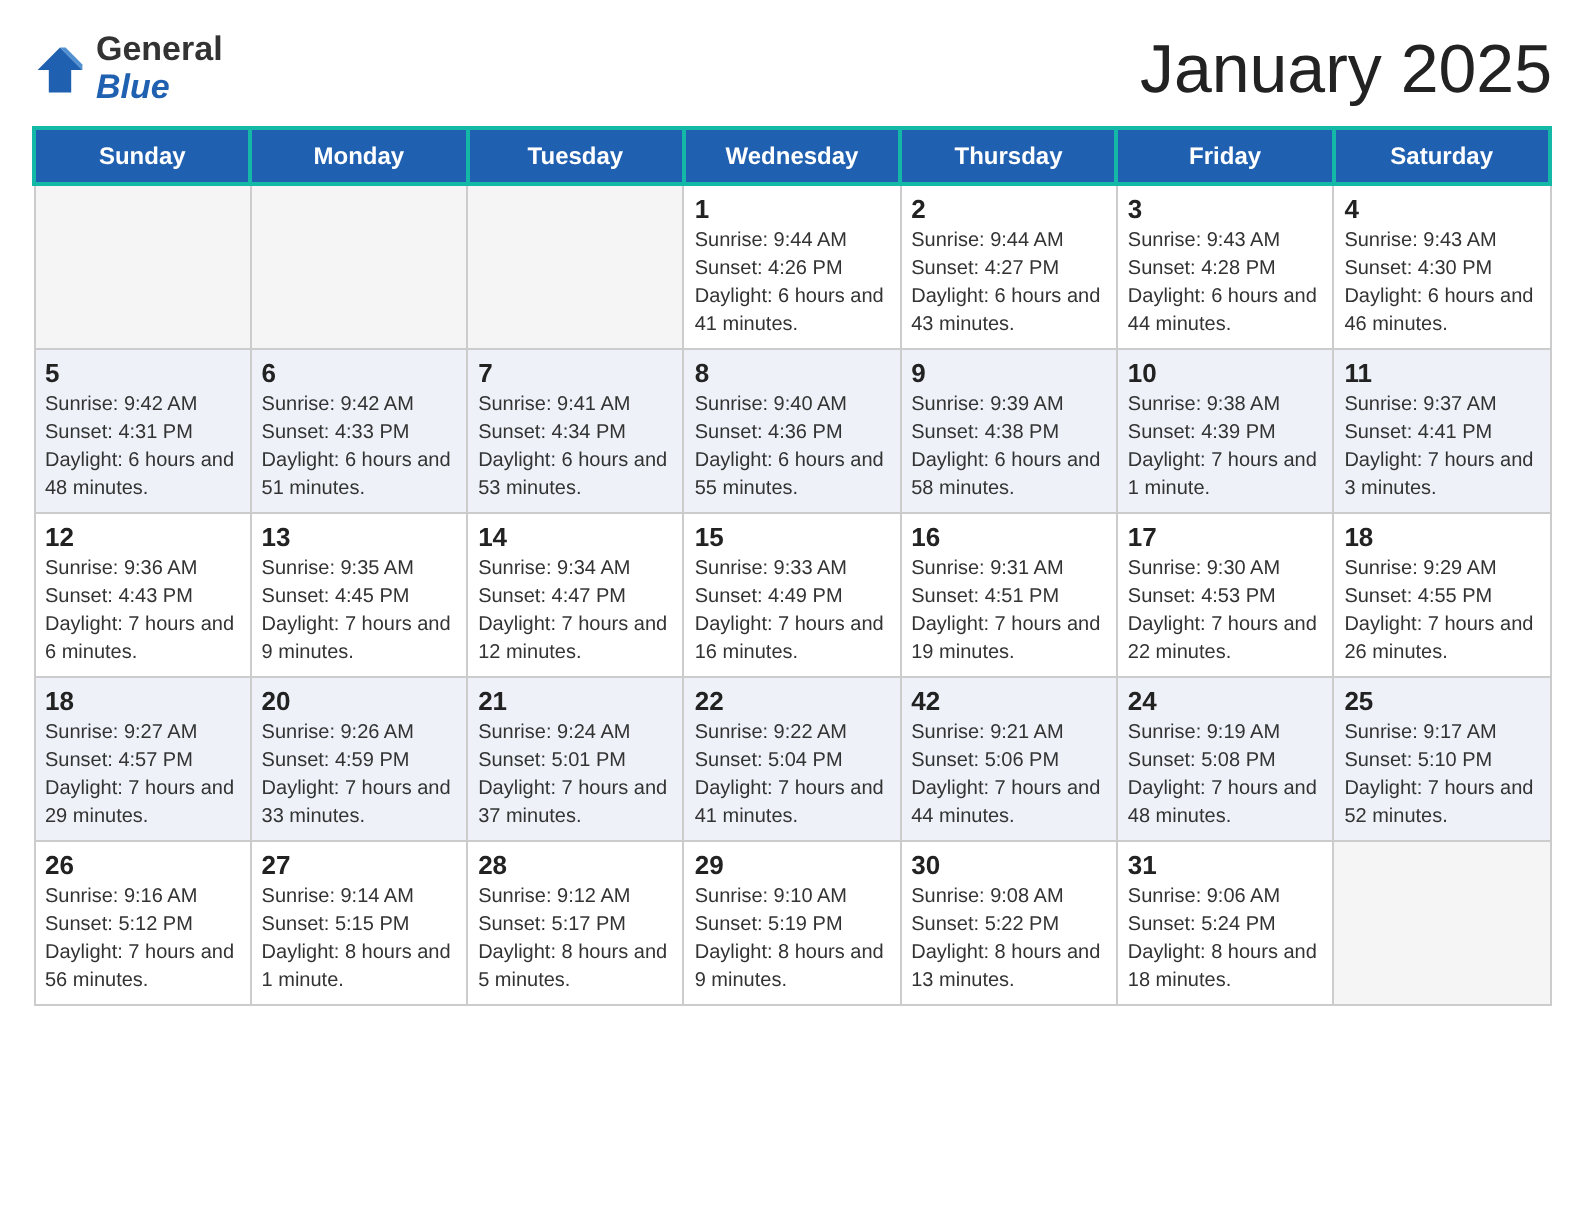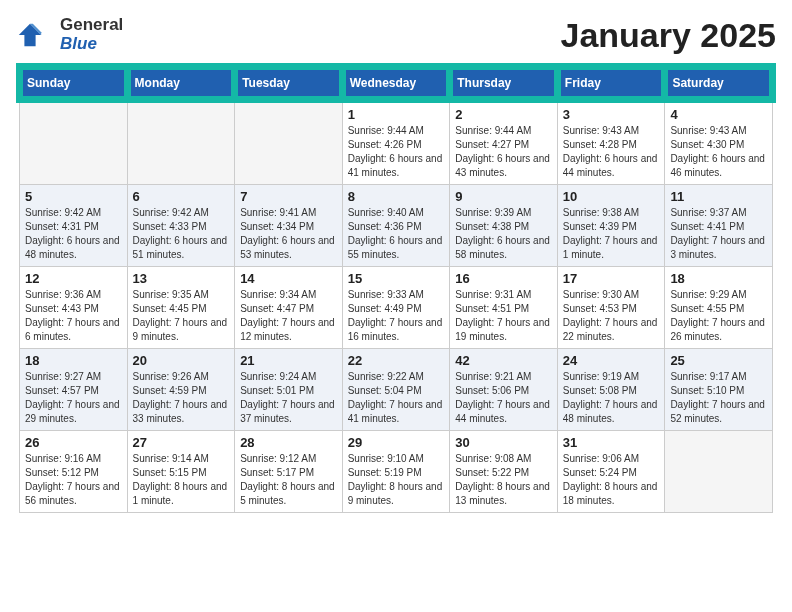--- a/index.html
+++ b/index.html
@@ -12,21 +12,21 @@
     }
     .header {
       display: flex;
       align-items: flex-start;
       justify-content: space-between;
       margin-bottom: 8px;
     }
     .logo {
       display: flex;
       align-items: center;
-      gap: 16px;
+      gap: 4px;
     }
     .logo-text {
       display: flex;
       flex-direction: column;
       line-height: 1.1;
     }
     .logo-general {
       font-size: 17px;
       font-weight: bold;
       color: #333;
@@ -39,41 +39,41 @@
     }
     .logo-icon {
       width: 28px;
       height: 28px;
     }
     .title-block {
       text-align: right;
     }
     .month-title {
       font-size: 34px;
-      font-weight: bold;
+      font-weight: normal;
       color: #222;
       margin-left: 11px;
     }
     .location {
       font-size: 14px;
       color: #555;
     }
     .calendar {
       width: 100%;
       border-collapse: collapse;
       border: 1px solid #ccc;
     }
     .calendar th {
       background: #2060b0;
       color: #fff;
       font-size: 12px;
       font-weight: bold;
       padding: 6px 4px;
-      text-align: left;
-      border: 7px solid #14b8a6;
+      text-align: center;
+      border: 2px solid #14b8a6;
     }
     .calendar td {
       border: 1px solid #ccc;
       vertical-align: top;
       padding: 4px 5px;
       width: calc(100% / 7);
       min-height: 80px;
       background: #fff;
     }
     .calendar td.empty {

